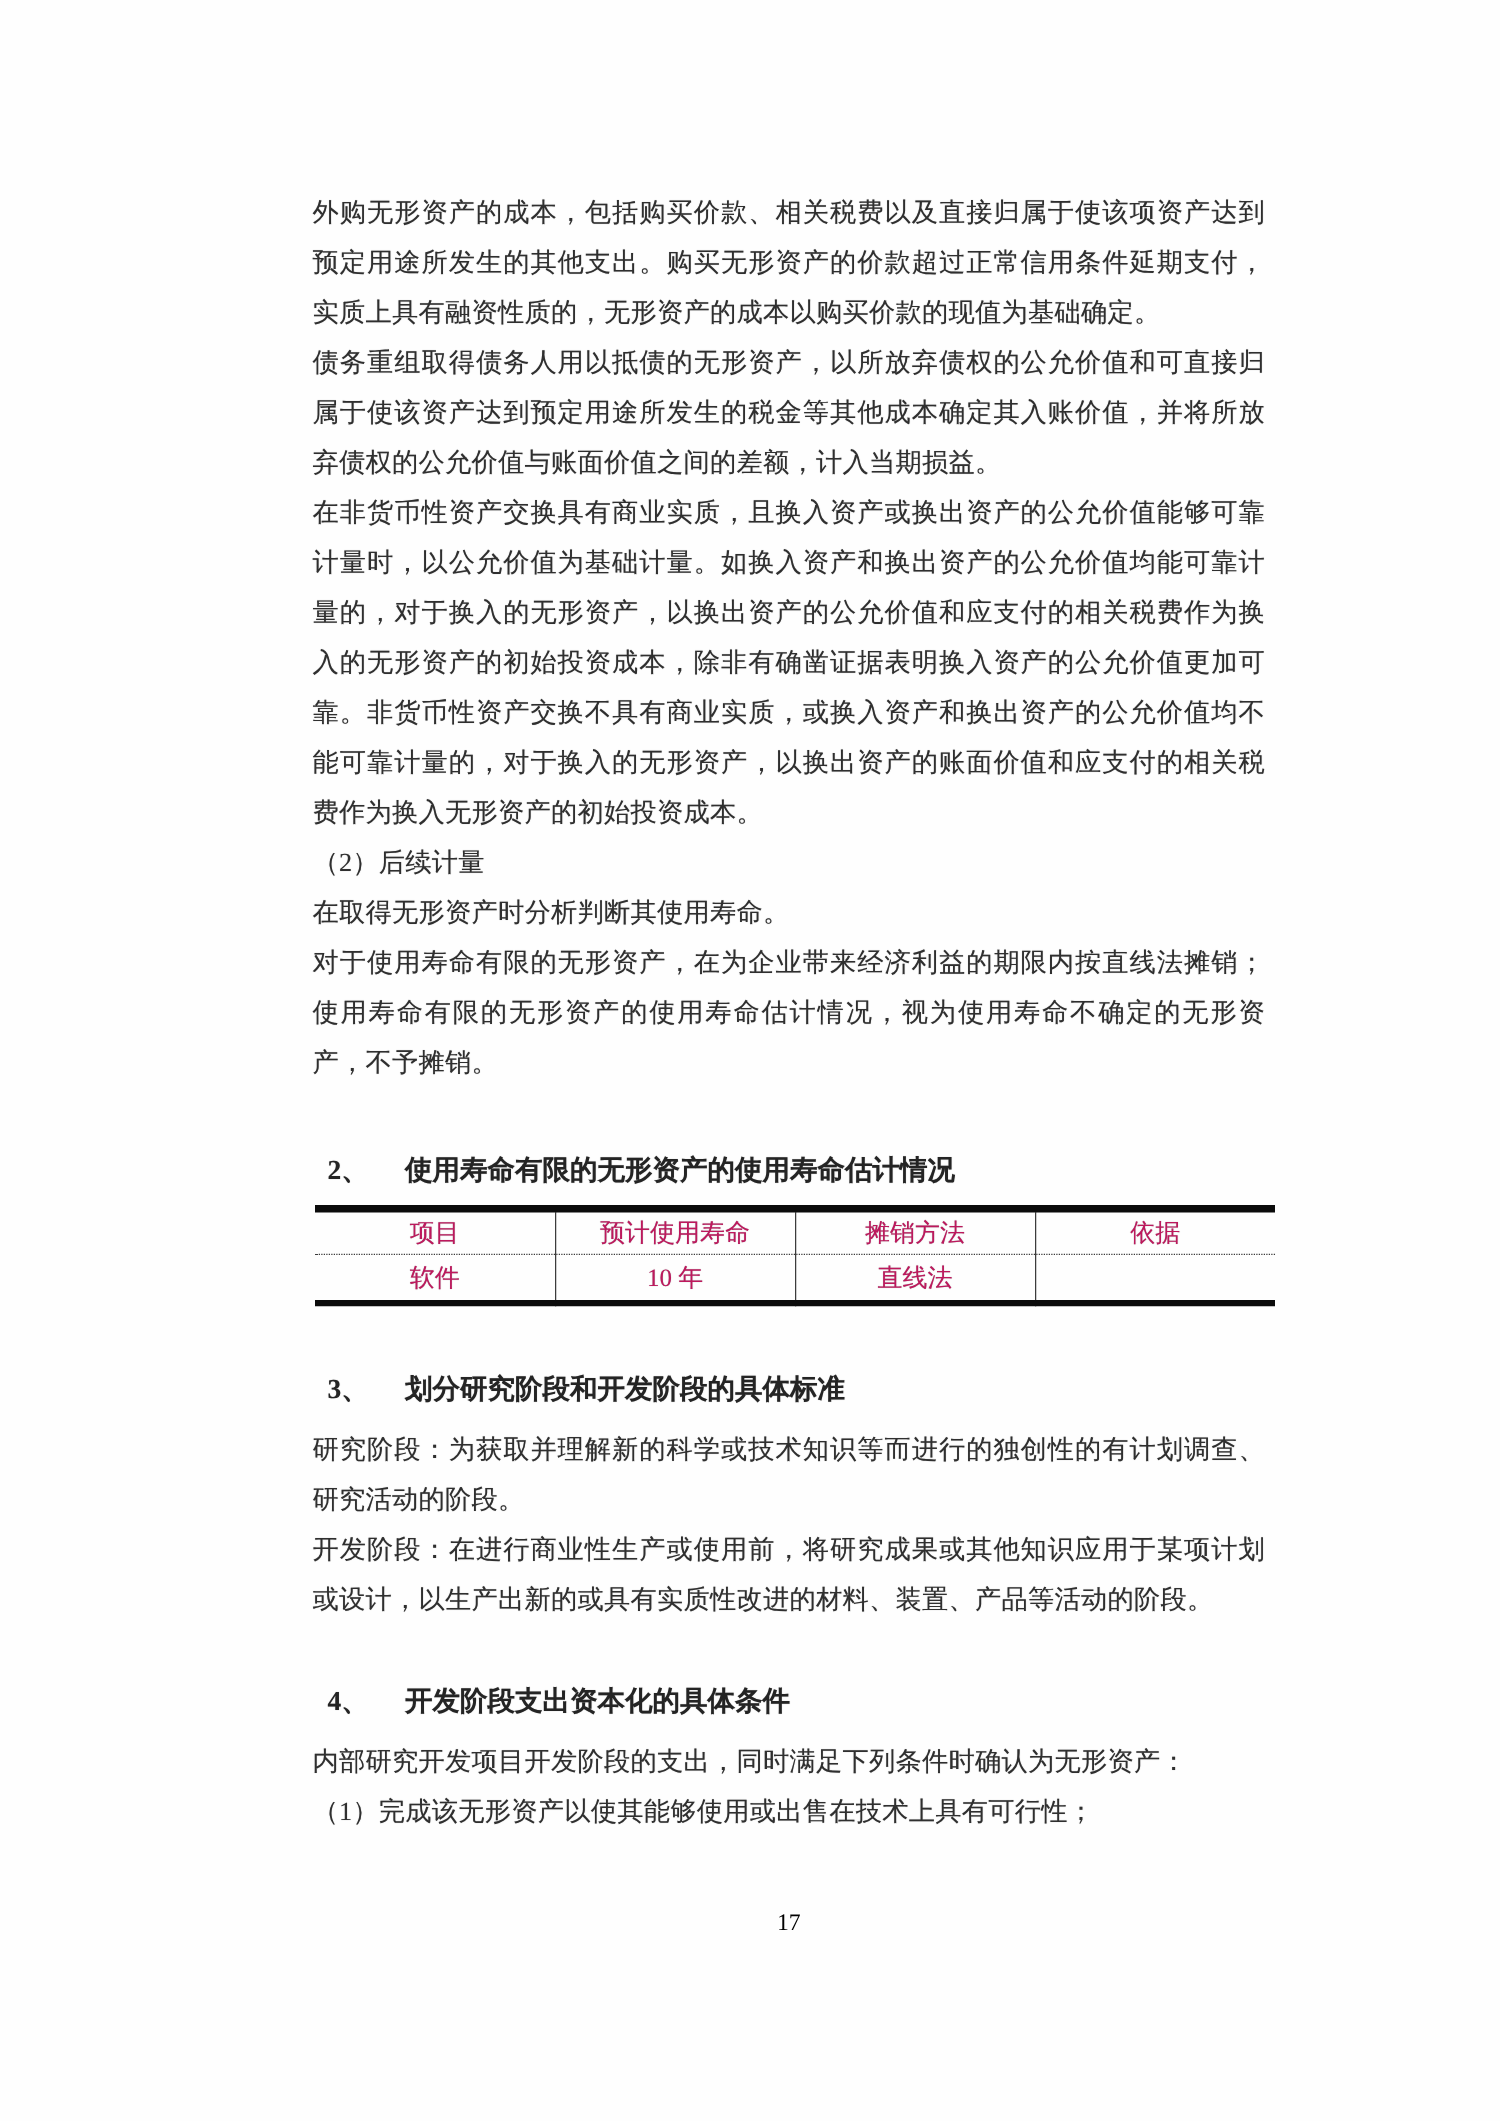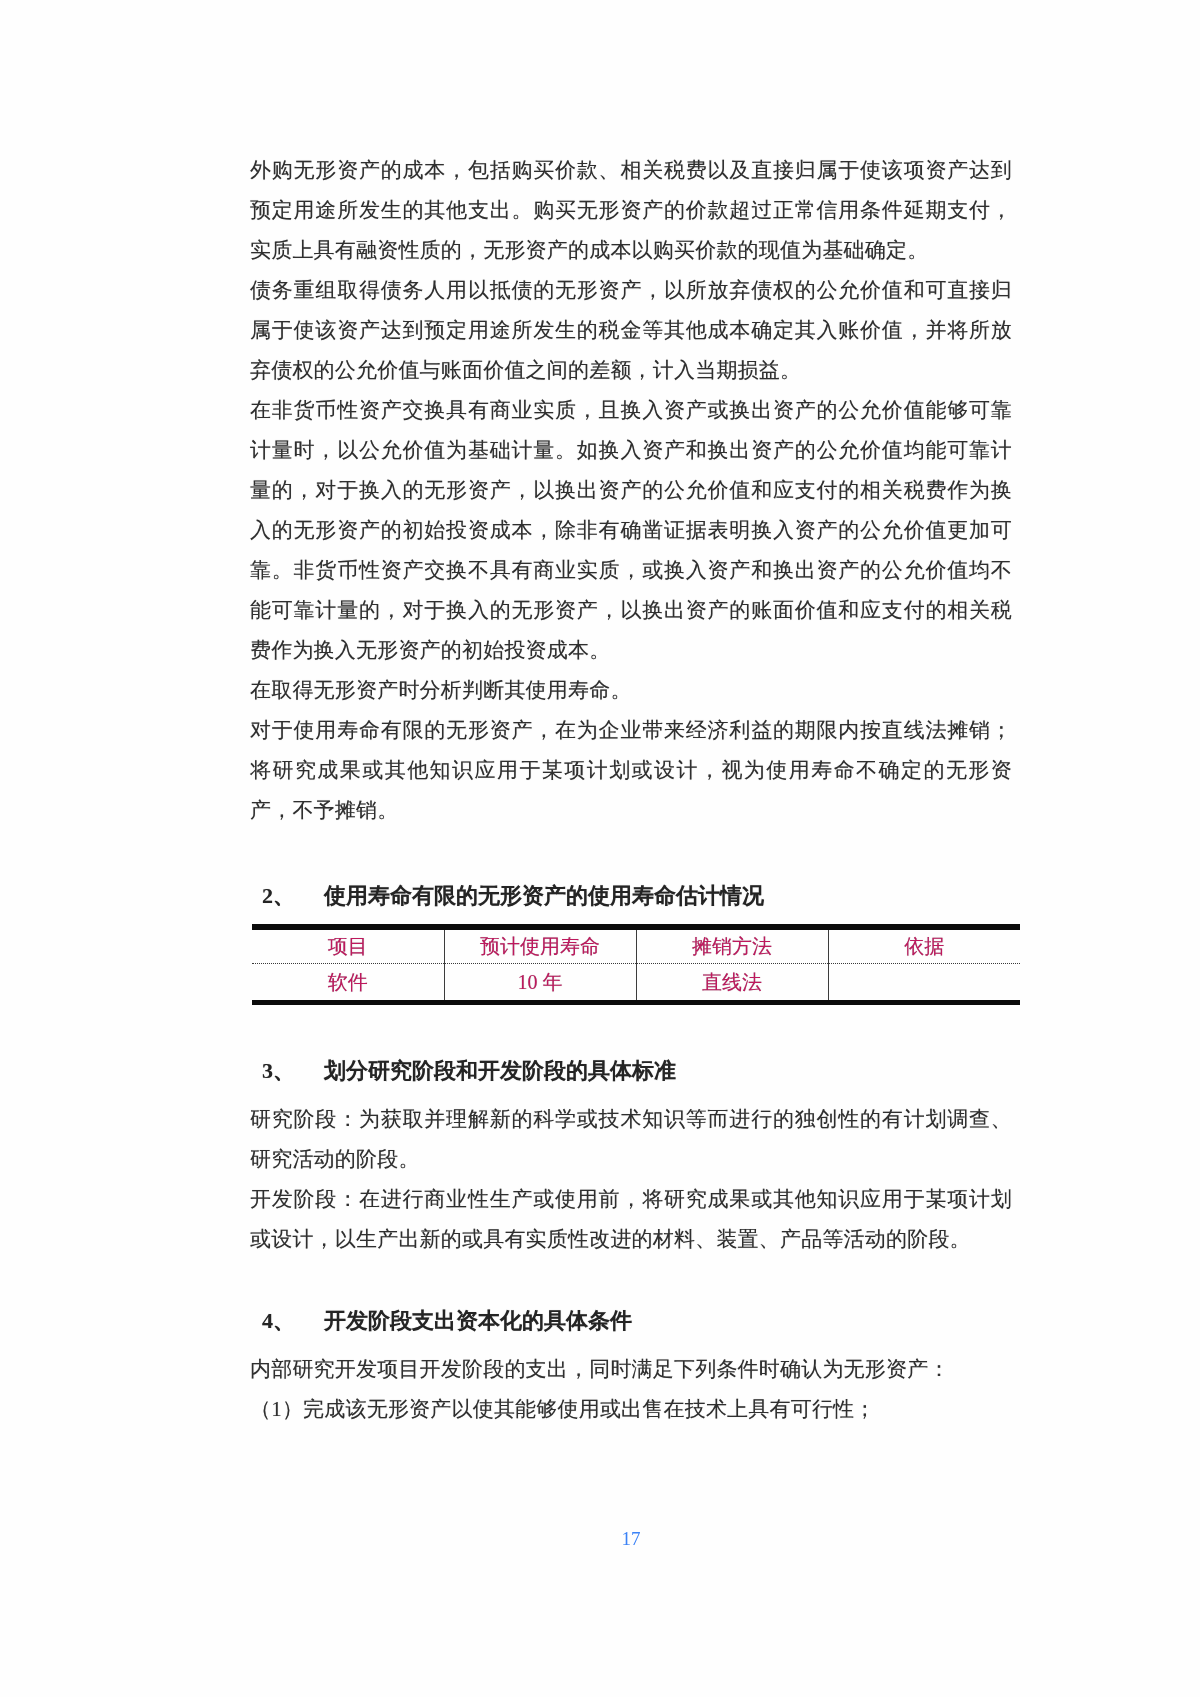--- a/index.html
+++ b/index.html
@@ -67,34 +67,35 @@
     border-bottom: 1px dotted #3a3a3a;
   }
   table.life-table tr.t-row td { height: 36px; }
   .page-number {
     position: absolute;
     left: 250px;
     top: 1528px;
     width: 762px;
     text-align: center;
     font-size: 19px;
-    color: #3b82f6;
+    color: #000000;
   }
 </style>
 </head>
 <body>
 
 <div class="page">
   <div class="content">
 
     <p class="body-para">外购无形资产的成本，包括购买价款、相关税费以及直接归属于使该项资产达到预定用途所发生的其他支出。购买无形资产的价款超过正常信用条件延期支付，实质上具有融资性质的，无形资产的成本以购买价款的现值为基础确定。</p>
     <p class="body-para">债务重组取得债务人用以抵债的无形资产，以所放弃债权的公允价值和可直接归属于使该资产达到预定用途所发生的税金等其他成本确定其入账价值，并将所放弃债权的公允价值与账面价值之间的差额，计入当期损益。</p>
     <p class="body-para">在非货币性资产交换具有商业实质，且换入资产或换出资产的公允价值能够可靠计量时，以公允价值为基础计量。如换入资产和换出资产的公允价值均能可靠计量的，对于换入的无形资产，以换出资产的公允价值和应支付的相关税费作为换入的无形资产的初始投资成本，除非有确凿证据表明换入资产的公允价值更加可靠。非货币性资产交换不具有商业实质，或换入资产和换出资产的公允价值均不能可靠计量的，对于换入的无形资产，以换出资产的账面价值和应支付的相关税费作为换入无形资产的初始投资成本。</p>
+    <p class="body-para">（2）后续计量</p>
     <p class="body-para">在取得无形资产时分析判断其使用寿命。</p>
-    <p class="body-para">对于使用寿命有限的无形资产，在为企业带来经济利益的期限内按直线法摊销；将研究成果或其他知识应用于某项计划或设计，视为使用寿命不确定的无形资产，不予摊销。</p>
+    <p class="body-para">对于使用寿命有限的无形资产，在为企业带来经济利益的期限内按直线法摊销；使用寿命有限的无形资产的使用寿命估计情况，视为使用寿命不确定的无形资产，不予摊销。</p>
 
     <h3 class="sec-heading"><span class="sec-num">2、</span><span>使用寿命有限的无形资产的使用寿命估计情况</span></h3>
 
     <table class="life-table">
       <tbody>
         <tr class="t-header">
           <td>项目</td>
           <td>预计使用寿命</td>
           <td>摊销方法</td>
           <td>依据</td>

